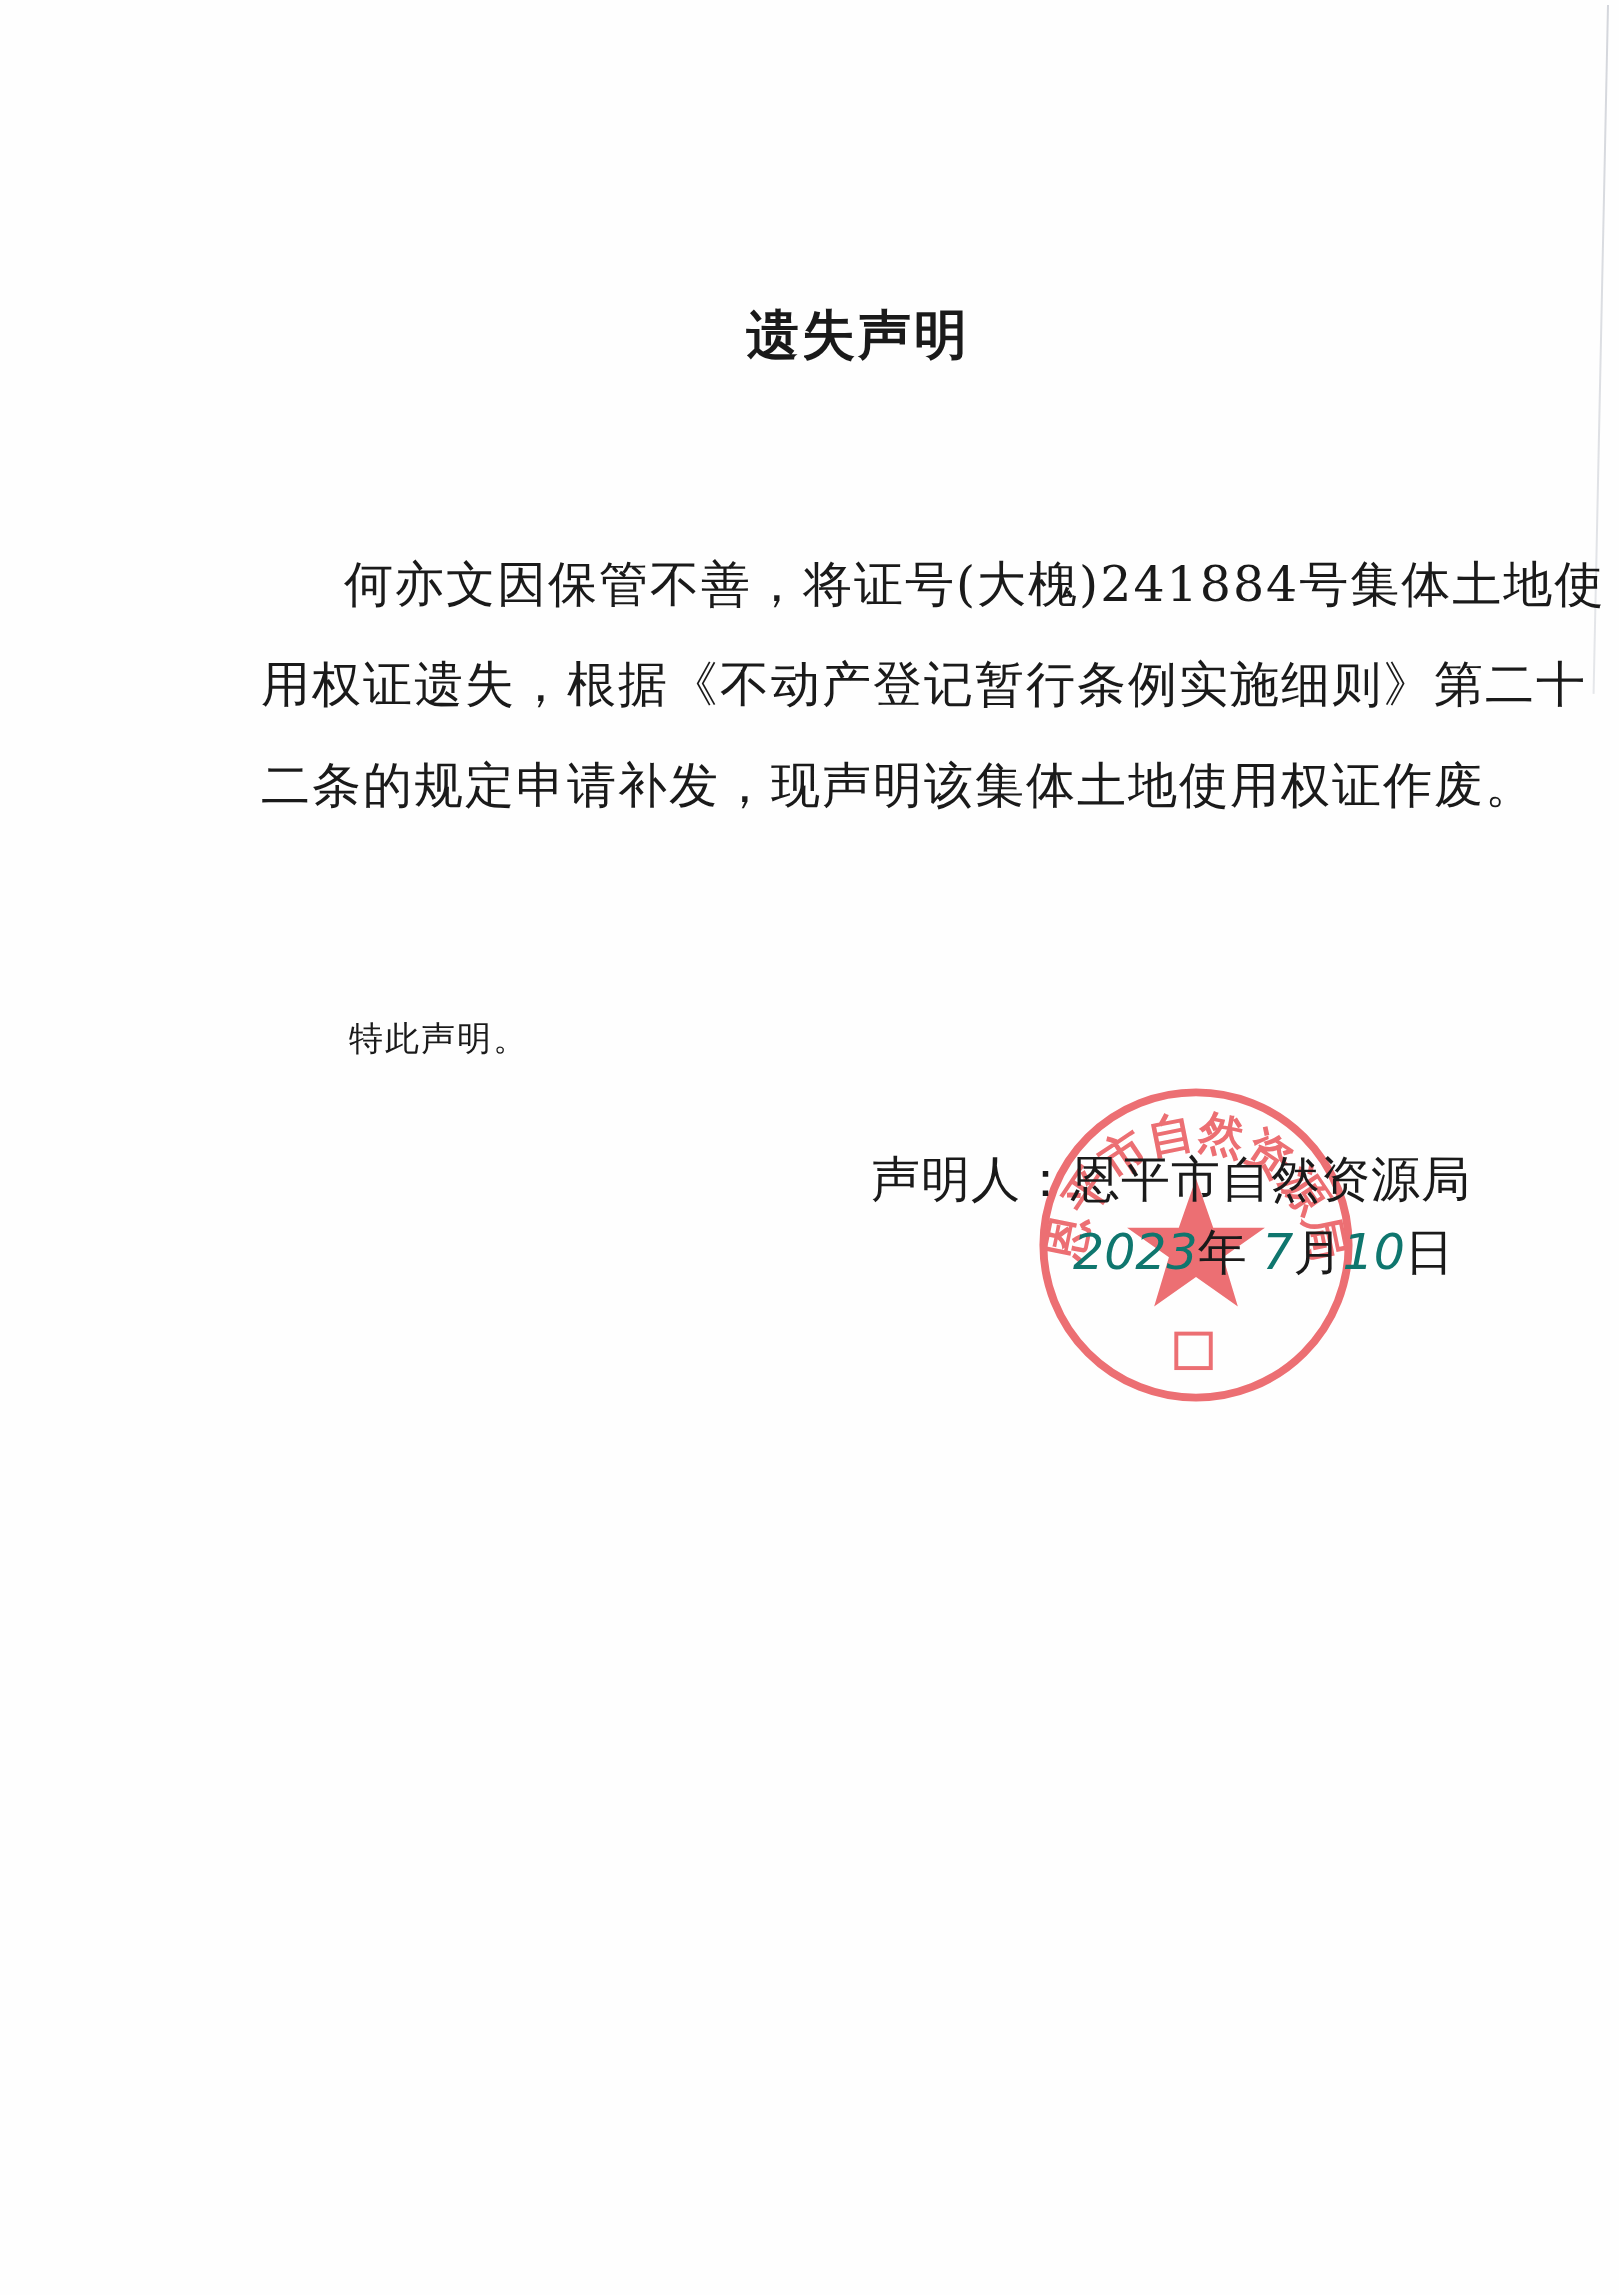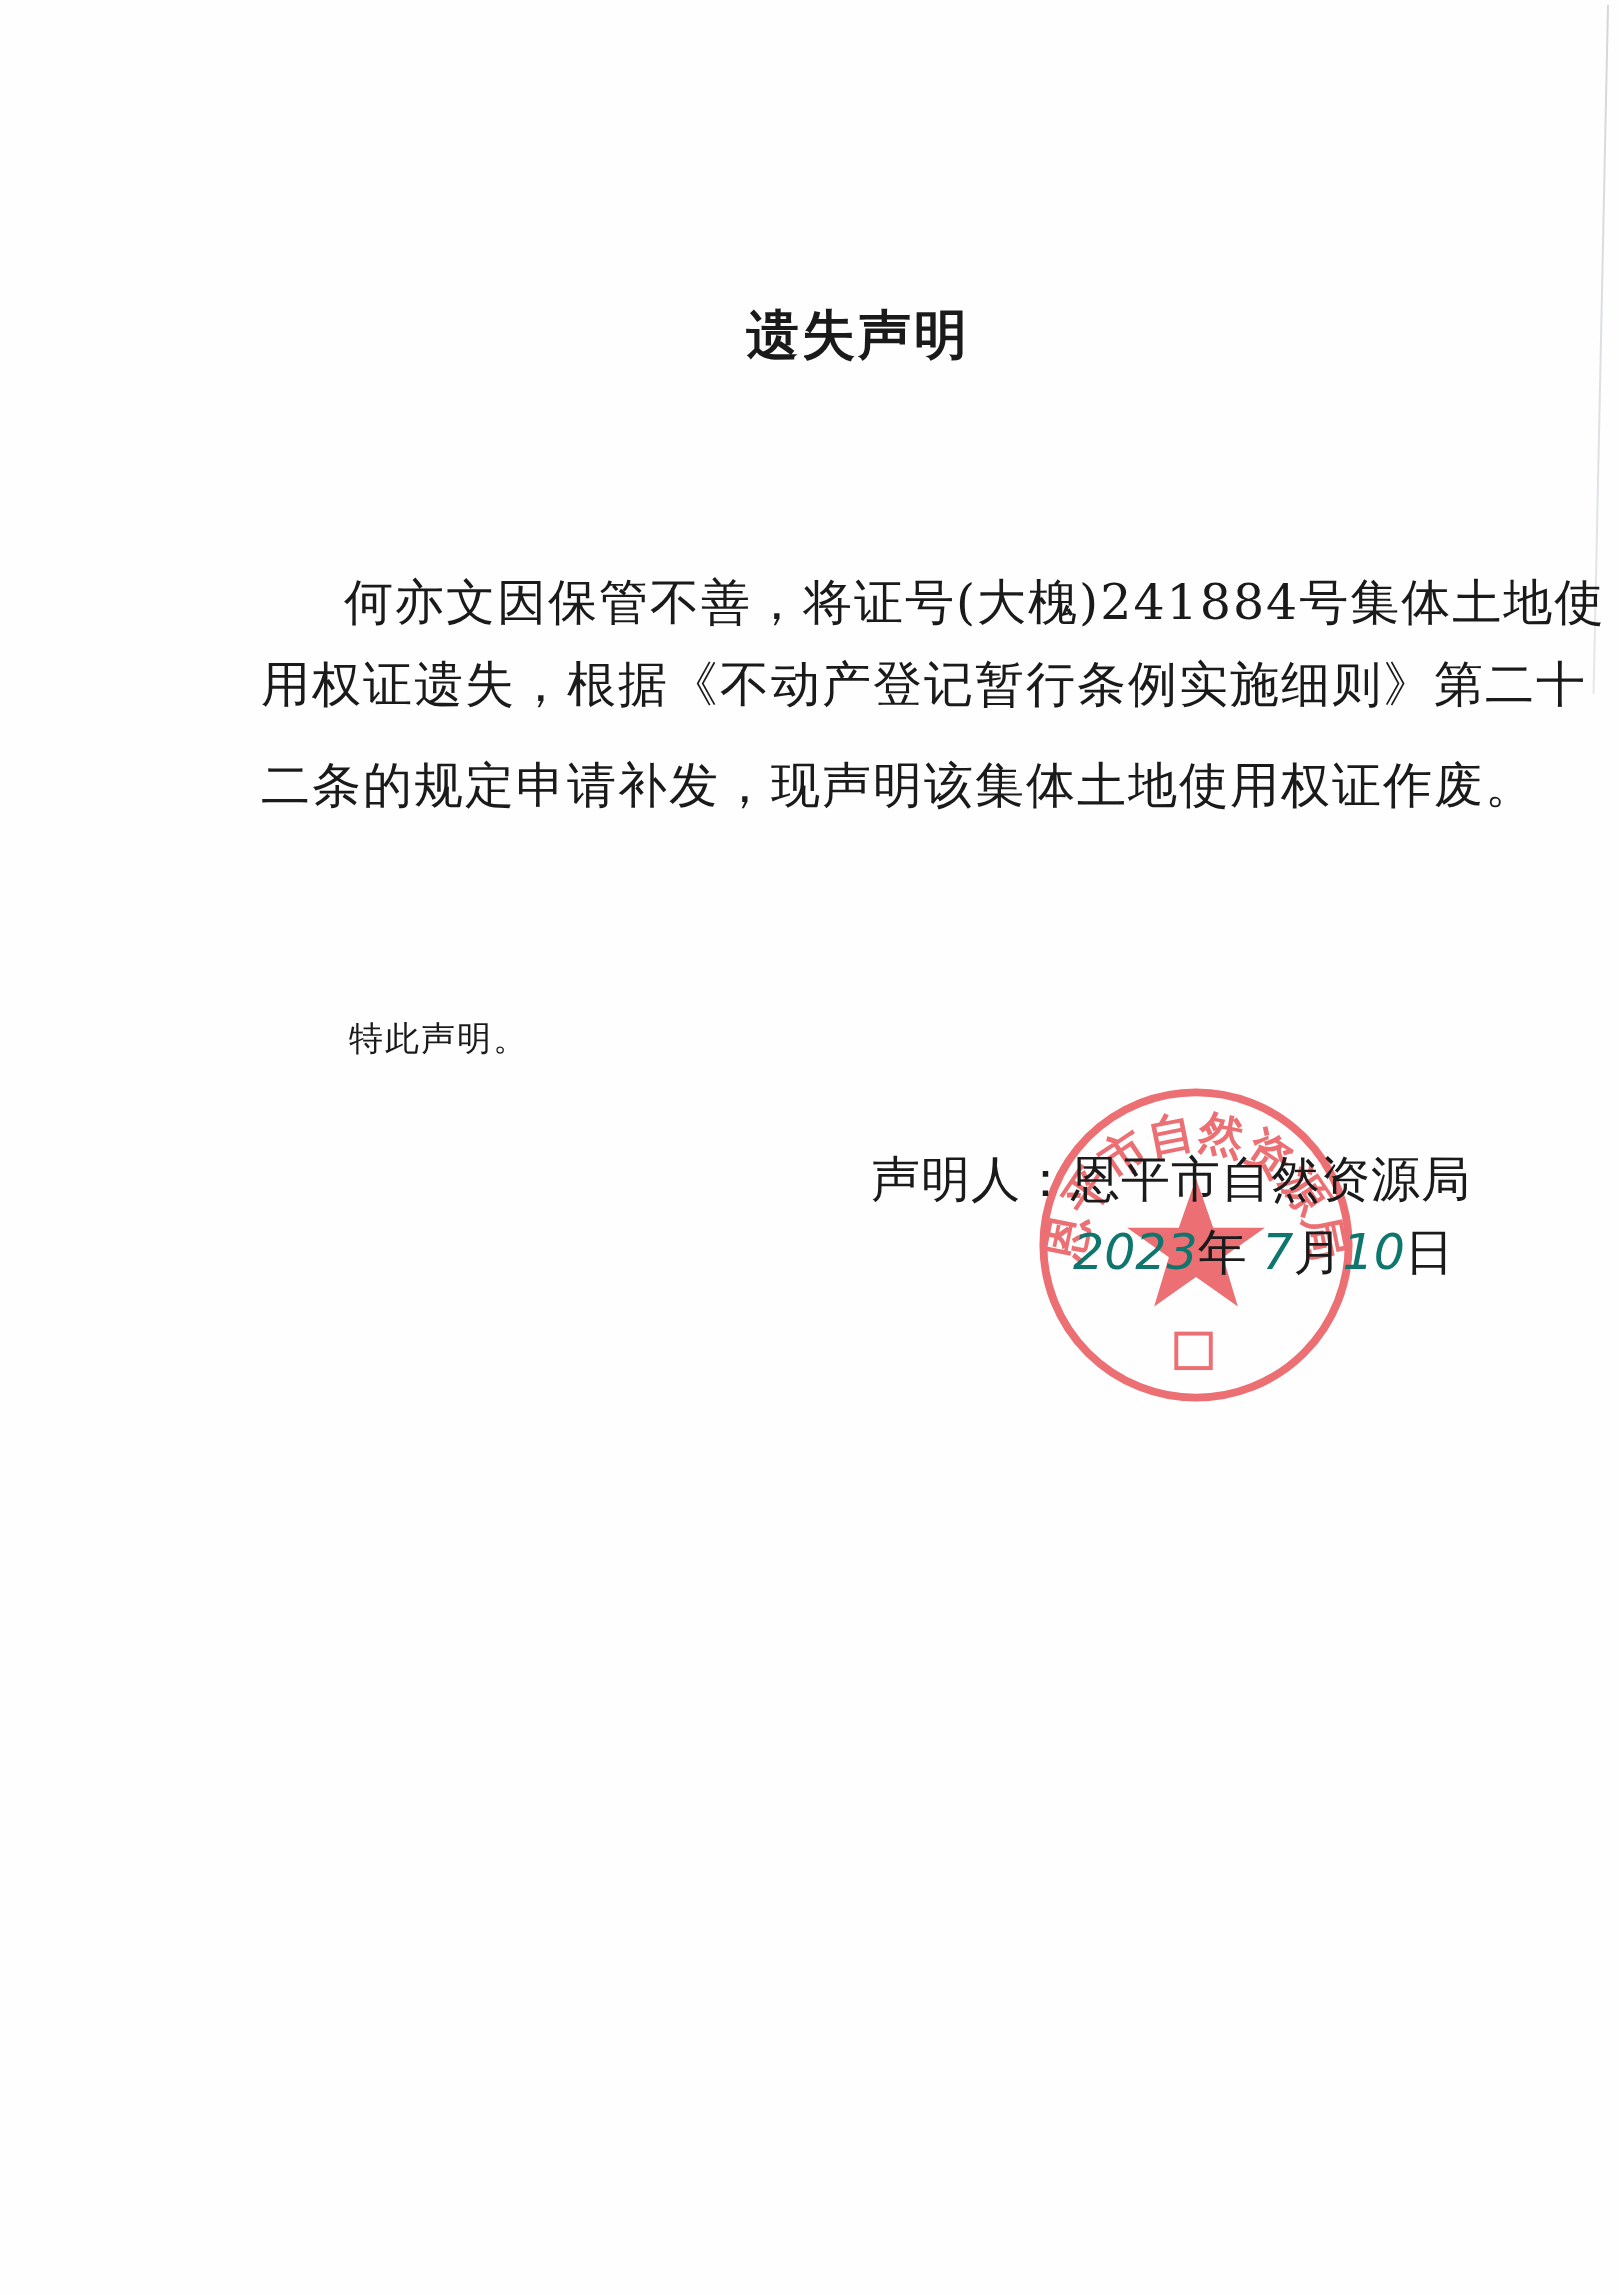--- a/index.html
+++ b/index.html
@@ -15,21 +15,21 @@
     transform:rotate(1.2deg); transform-origin:top left; opacity:.8;
   }
   .title {
     position:absolute; top:300px; left:0; width:1620px; text-align:center;
     font-size:53px; letter-spacing:3px; font-weight:bold;padding-left:48px;
   }
   .para-line {
     position:absolute; left:261px; width:1132px;
     font-size:49px; letter-spacing:2px; white-space:nowrap;
   }
-  .l1 { top:570px; left:344px; }
+  .l1 { top:552px; left:344px; }
   .l2 { top:652px; }
   .l3 { top:753px; }
   .closing { position:absolute; left:349px; top:1016px; font-size:34px; letter-spacing:2px; }
   .signer { position:absolute; left:871px; top:1147px; font-size:49px; letter-spacing:1px; white-space:nowrap; }
   .date { position:absolute; left:1073px; top:1220px; font-size:49px; white-space:nowrap; }
   .date .hand { font-family:"DejaVu Sans",sans-serif; font-style:italic; color:#0f766e; }
   .stamp {
     position:absolute; left:1036px; top:1085px; width:320px; height:320px;
     pointer-events:none; opacity:.78; mix-blend-mode:multiply;
   }

